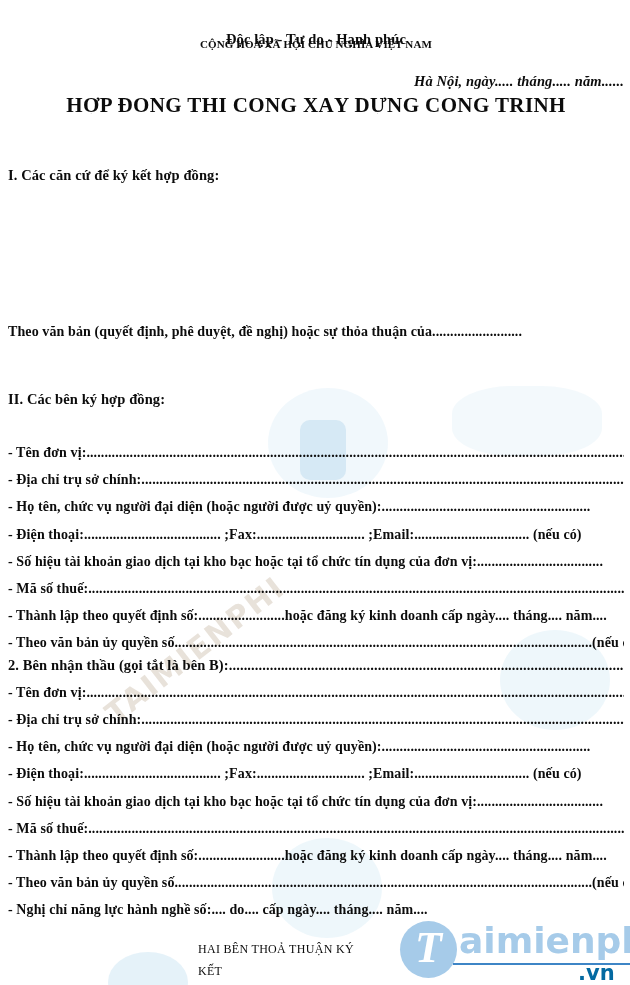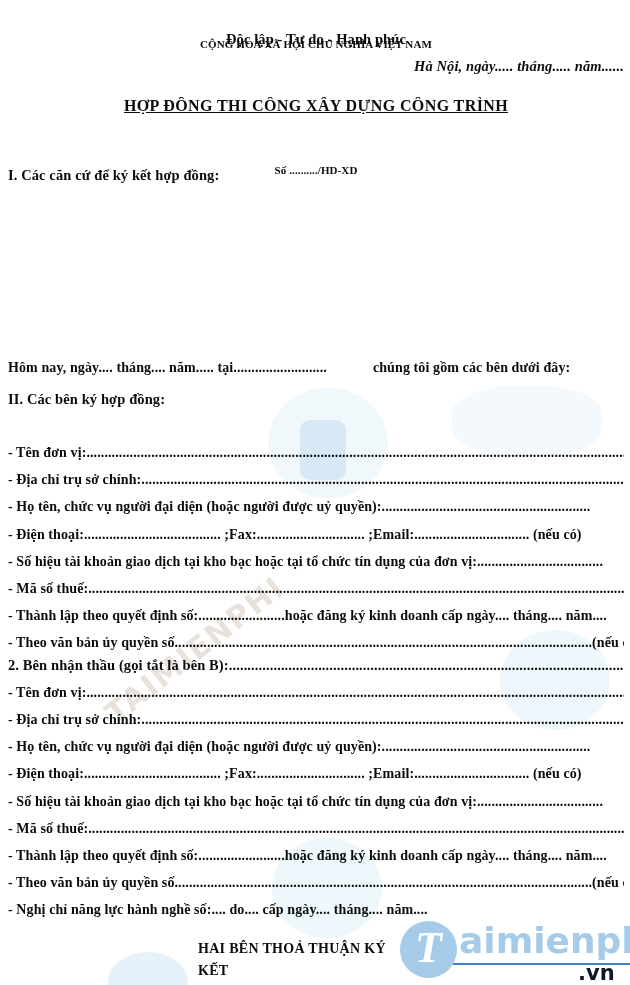--- a/index.html
+++ b/index.html
@@ -8,21 +8,21 @@
     font-family:"Liberation Serif","DejaVu Serif",serif;color:#0c0c0c;
   }
   .ln{
     position:absolute;left:8px;right:6px;font-weight:bold;font-size:14px;line-height:17px;
     white-space:nowrap;overflow:hidden;letter-spacing:0.1px;
   }
   .c{text-align:center;}
   .r{text-align:right;}
   .i{font-style:italic;}
   .t15{font-size:11px;margin-top:32px;}
-  .t155{font-size:16px;letter-spacing:0.4px;text-decoration:underline;}
+  .t155{font-size:21px;letter-spacing:0.4px;}
   .t145{font-size:14.5px;}
   .today-gap{display:inline-block;width:46px;}
   
   .wm{position:absolute;pointer-events:none;}
   .wm-blob{background:#cfe7f4;border-radius:50%;opacity:0.45;}
   .wm-b1{left:268px;top:388px;width:120px;height:110px;opacity:0.30;}
   .wm-b2{left:452px;top:386px;width:150px;height:70px;border-radius:40%;opacity:0.25;}
   .wm-b3{left:500px;top:630px;width:110px;height:100px;opacity:0.35;}
   .wm-b4{left:272px;top:838px;width:110px;height:100px;opacity:0.35;}
   .wm-b5{left:108px;top:952px;width:80px;height:60px;opacity:0.55;}
@@ -39,49 +39,48 @@
     font-family:"Liberation Serif",serif;font-style:italic;font-weight:bold;font-size:44px;line-height:54px;
   }
   .logo-text{
     position:absolute;left:459px;top:921px;width:171px;overflow:hidden;
     font-family:"DejaVu Sans",sans-serif;font-weight:bold;font-size:36px;line-height:40px;
     color:#a6cbe9;letter-spacing:0px;white-space:nowrap;
   }
   .logo-underline{position:absolute;left:453px;top:963px;width:177px;height:2px;background:#3e85c6;}
   .logo-tld{
     position:absolute;left:578px;top:961px;width:52px;
-    font-family:"DejaVu Sans",sans-serif;font-weight:bold;font-size:21px;color:#0f172a;white-space:nowrap;
+    font-family:"DejaVu Sans",sans-serif;font-weight:bold;font-size:21px;color:#0369a1;white-space:nowrap;
   }
   .signature{
-    position:absolute;left:198px;top:938px;width:222px;font-weight:bold;font-size:14px;line-height:22px;
+    position:absolute;left:198px;top:938px;width:222px;font-weight:normal;font-size:12px;line-height:22px;
     white-space:normal;letter-spacing:0.3px;
   }
 </style>
 </head>
 <body>
 
 <div class="page">
 
   <div class="wm wm-blob wm-b1"></div>
   <div class="wm wm-blob wm-b2"></div>
   <div class="wm wm-b6"></div>
   <div class="wm wm-blob wm-b3"></div>
   <div class="wm wm-blob wm-b4"></div>
   <div class="wm wm-blob wm-b5"></div>
   <div class="wm wm-txt">TAIMIENPHI</div>
 
   <div class="ln c t15" style="top:4px">CỘNG HOÀ XÃ HỘI CHỦ NGHĨA VIỆT NAM</div>
   <div class="ln c t145" style="top:31px">Độc lập - Tự do - Hạnh phúc</div>
-  <div class="ln r i t145" style="top:58px">Hà Nội, ngày..... tháng..... năm......</div>
+  <div class="ln r i t145" style="top:73px">Hà Nội, ngày..... tháng..... năm......</div>
 
   <div class="ln c t155" style="top:97px">HỢP ĐỒNG THI CÔNG XÂY DỰNG CÔNG TRÌNH</div>
-  <div class="ln c t15" style="top:130px">Số ........../HD-XD</div>
 
   <div class="ln t145" style="top:167px">I. Các căn cứ để ký kết hợp đồng:</div>
-  <div class="ln" style="top:359px"><span>Hôm nay, ngày.... tháng.... năm..... tại..........................</span><span class="today-gap"></span><span>chúng tôi gồm các bên dưới đây:</span></div>
+  <div class="ln" style="top:323px">Theo văn bản (quyết định, phê duyệt, đề nghị) hoặc sự thỏa thuận của.........................</div>
 
   <div class="ln t145" style="top:391px">II. Các bên ký hợp đồng:</div>
 
   <div class="ln" style="top:444px">- Tên đơn vị:..........................................................................................................................................................................................</div>
   <div class="ln" style="top:471px">- Địa chỉ trụ sở chính:..........................................................................................................................................................................</div>
   <div class="ln" style="top:498px">- Họ tên, chức vụ người đại diện (hoặc người được uỷ quyền):..........................................................</div>
   <div class="ln" style="top:526px">- Điện thoại:...................................... ;Fax:.............................. ;Email:................................ (nếu có)</div>
   <div class="ln" style="top:553px">- Số hiệu tài khoản giao dịch tại kho bạc hoặc tại tổ chức tín dụng của đơn vị:...................................</div>
   <div class="ln" style="top:580px">- Mã số thuế:.........................................................................................................................................................................................</div>
   <div class="ln" style="top:607px">- Thành lập theo quyết định số:........................hoặc đăng ký kinh doanh cấp ngày.... tháng.... năm....</div>

